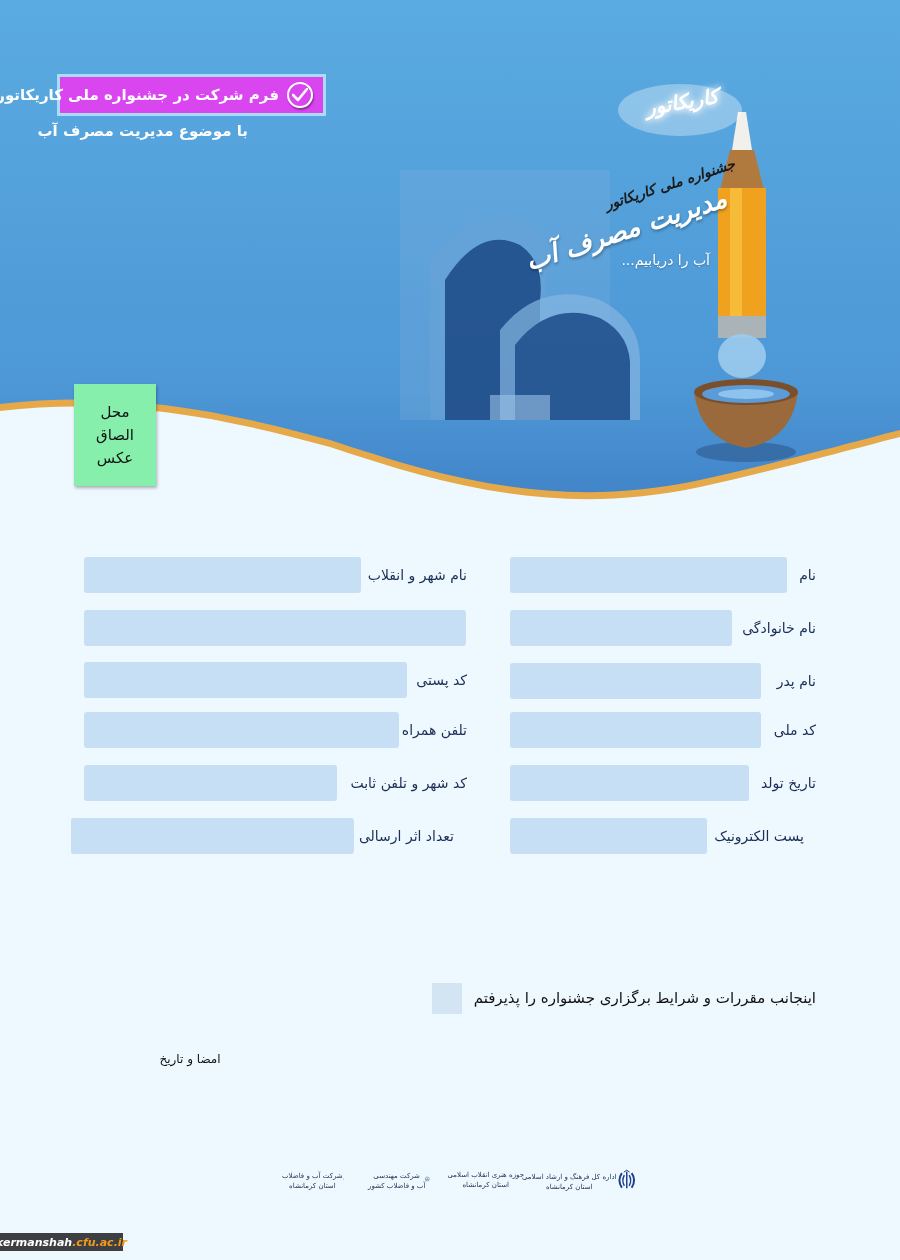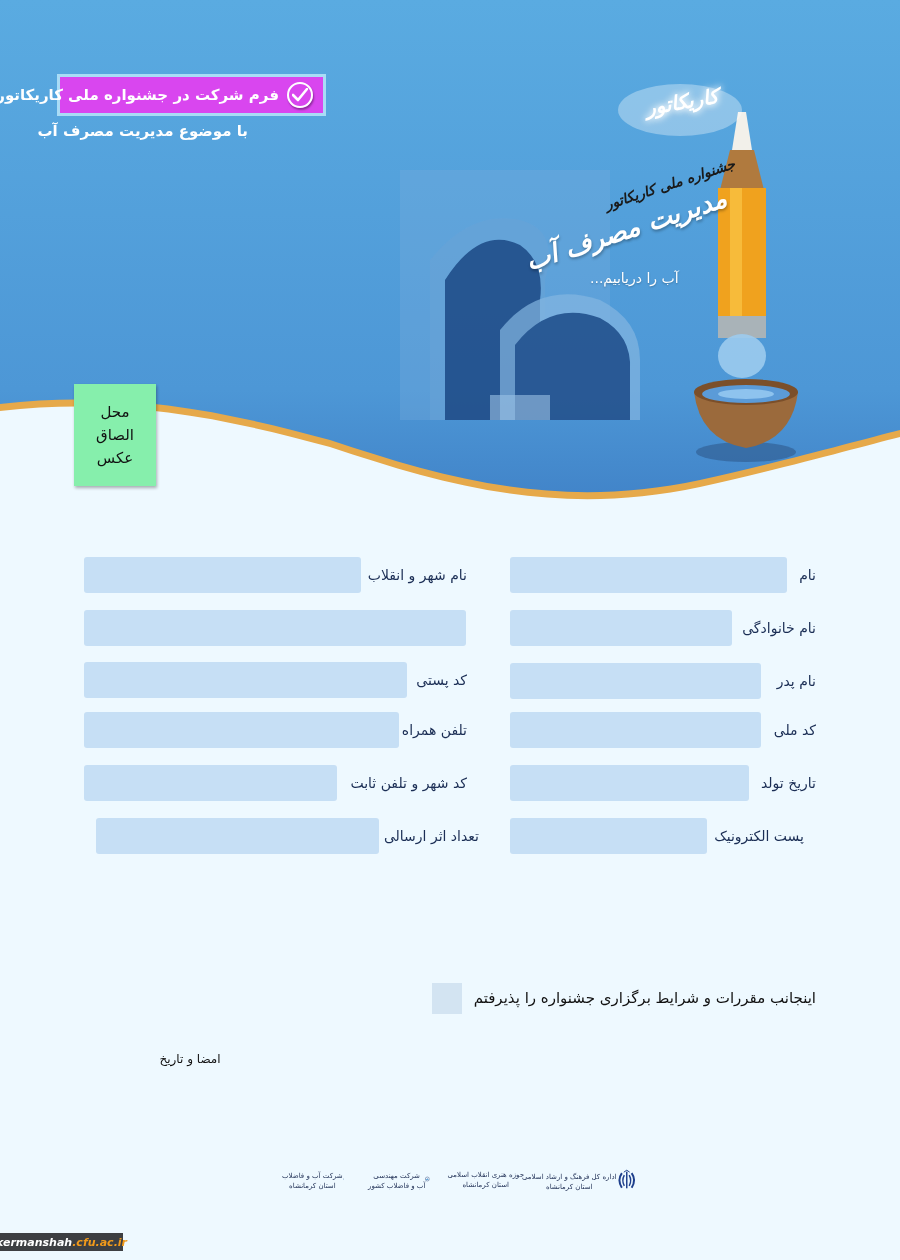--- a/index.html
+++ b/index.html
@@ -36,22 +36,22 @@
     color: #ffffff; font-weight: bold; font-size: 15px;
     white-space: nowrap;
   }
   .subtitle {
     position: absolute; left: 58px; top: 122px; width: 190px;
     color: #ffffff; font-weight: bold; font-size: 15px; text-align: right;
     white-space: nowrap;
   }
 
   .poster-slogan {
-    position: absolute; left: 590px; top: 270px; width: 120px;
-    color: #ffffff; font-size: 14px; text-align: left; white-space: nowrap;
+    position: absolute; left: 590px; top: 252px; width: 120px;
+    color: #ffffff; font-size: 14px; text-align: right; white-space: nowrap;
     text-shadow: 0 1px 2px rgba(0,0,0,0.25);
   }
   .poster-title-dark {
     position: absolute; left: 600px; top: 176px; width: 140px;
     color: #1a1a1a; font-size: 14px; font-style: italic; font-weight: bold;
     transform: rotate(-18deg); white-space: nowrap; text-align: center;
   }
   .poster-title-light {
     position: absolute; left: 550px; top: 210px; width: 180px;
     color: #ffffff; font-size: 26px; font-style: italic; font-weight: bold;
@@ -236,21 +236,21 @@
   <span class="label" style="right:0;">کد پستی</span>
 </div>
 <div class="field" style="left:84px; top:712px; width:383px;">
   <div class="input" style="left:0; width:315px;"></div>
   <span class="label" style="right:0;">تلفن همراه</span>
 </div>
 <div class="field" style="left:84px; top:765px; width:383px;">
   <div class="input" style="left:0; width:253px;"></div>
   <span class="label" style="right:0;">کد شهر و تلفن ثابت</span>
 </div>
-<div class="field" style="left:96px; top:818px; width:383px;padding-left:48px;">
+<div class="field" style="left:71px; top:818px; width:383px;padding-left:48px;">
   <div class="input" style="left:0; width:283px;"></div>
   <span class="label" style="right:0;">تعداد اثر ارسالی</span>
 </div>
 
 <div class="consent">
   <div class="box"></div>
   <span class="consent-text">اینجانب مقررات و شرایط برگزاری جشنواره را پذیرفتم</span>
 </div>
 
 <div class="signature">امضا و تاریخ</div>

